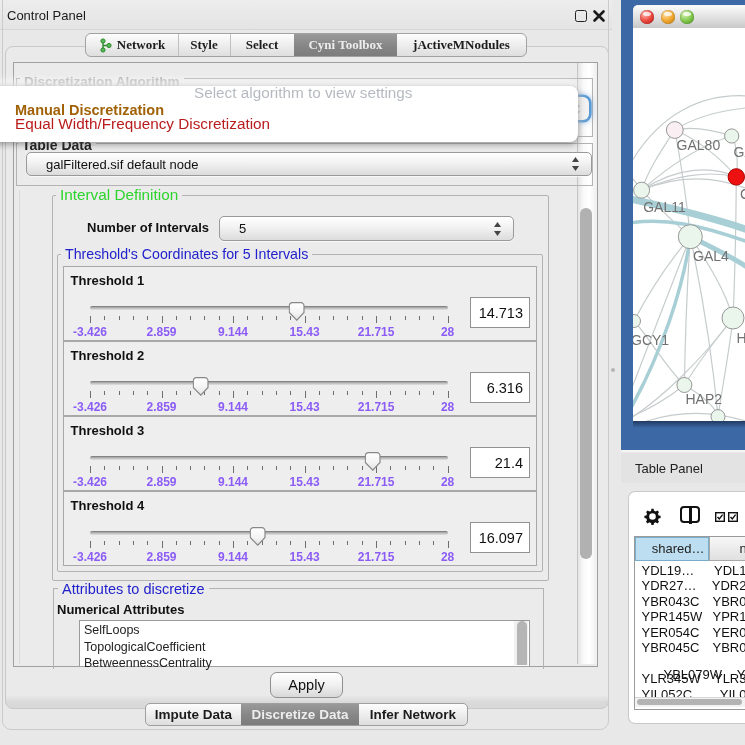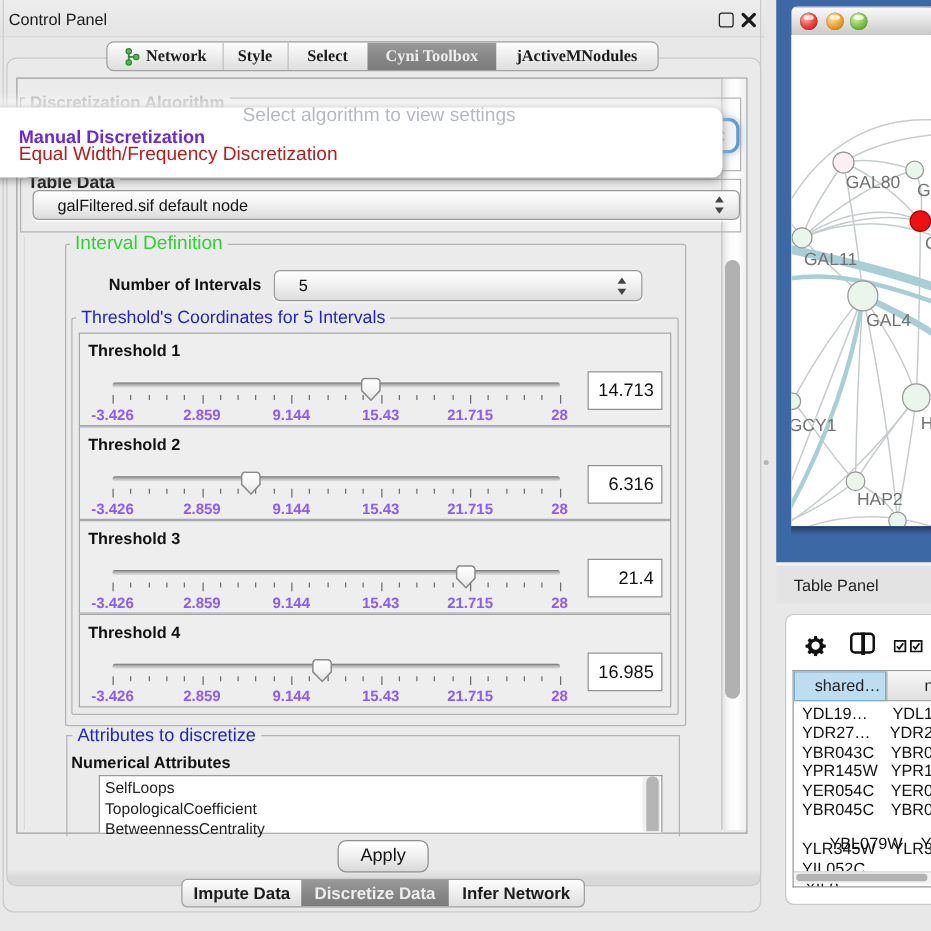--- a/index.html
+++ b/index.html
@@ -269,21 +269,21 @@
      <defs>
           <linearGradient id="tg3" x1="0" y1="0" x2="0" y2="1">
        <stop offset="0" stop-color="#ffffff"></stop>
             <stop offset="0.55" stop-color="#f4f4f4"></stop>
             <stop offset="1" stop-color="#e3e3e3"></stop>
           </linearGradient>
         </defs>
      <path d="M4,0.7 h8.5 a3,3 0 0 1 3,3 v6.8 L8.3,18.2 0.8,10.5 v-6.8 a3,3 0 0 1 3.2,-3 z" fill="url(#tg3)" stroke="#888888" stroke-width="1.2"></path>
    </svg>
       <div class="vbox">
-        <span>16.985</span>
+        <span>16.097</span>
       </div>
     </div>
   </div>
 
 <div class="abs" style="left:53px;top:588px;width:489px;height:80px;border:1px solid #b3b3b3;border-bottom:none;"></div>
 <div class="gtitle" style="left:58px;top:581.5px;color:#2222cc;font-size:14.5px;">Attributes to discretize</div>
 <div class="abs" style="left:57px;top:602px;font-size:13px;font-weight:bold;color:#111;">Numerical Attributes</div>
 
 <div class="abs" style="left:79px;top:620px;width:449px;height:45px;background:#ffffff;border:1px solid #9a9a9a;border-bottom:none;"></div>
 <div class="abs" style="left:84px;top:622px;font-size:12.5px;color:#222;line-height:16.5px;">SelfLoops<br>TopologicalCoefficient<br>BetweennessCentrality</div>
@@ -314,21 +314,21 @@
   <div class="seg" style="left:92px;width:52px;">Style</div>
   <div class="abs" style="left:144px;top:0;width:1px;height:22px;background:#c0c0c0;"></div>
   <div class="seg" style="left:144px;width:64px;">Select</div>
   <div class="seg" style="left:208px;width:103px;background:linear-gradient(180deg,#9a9a9a,#868686 55%,#7c7c7c);color:#ededed;">Cyni Toolbox</div>
   <div class="seg" style="left:311px;width:129px;">jActiveMNodules</div>
 </div>
 
 <div class="abs" style="left:-10px;top:86px;width:588px;height:55.5px;background:#ffffff;border-radius:0 8px 8px 0;
   box-shadow:0 2px 7px rgba(0,0,0,.4), 0 -4px 10px rgba(255,255,255,.9);"></div>
 <div class="abs" style="left:194px;top:83.5px;font-size:15.3px;color:#b6bac0;">Select algorithm to view settings</div>
-<div class="abs" style="left:15px;top:102px;font-size:14.5px;font-weight:bold;color:#6d28d9;">Manual Discretization</div>
+<div class="abs" style="left:15px;top:102px;font-size:14.5px;font-weight:bold;color:#a16207;">Manual Discretization</div>
 <div class="abs" style="left:15px;top:115px;font-size:15.3px;color:#b91c1c;">Equal Width/Frequency Discretization</div>
 
 <div class="abs" style="left:621px;top:0;width:124px;height:450px;background:#3d68a6;"></div>
 
 <div class="abs" style="left:633px;top:5px;width:112px;height:23px;background:linear-gradient(180deg,#fafafa,#dcdcdc 60%,#c6c6c6);border-top:1px solid #f6f6f6;border-bottom:1px solid #8e8e8e;border-radius:5px 0 0 0;"></div>
 <div class="abs" style="left:640px;top:10px;width:14px;height:14px;border-radius:50%;background:radial-gradient(circle at 35% 28%,#ffc1bb,#ee4b40 50%,#b41a10 95%);box-shadow:inset 0 0 1px #7a0e08;"></div>
 <div class="abs" style="left:661px;top:10px;width:14px;height:14px;border-radius:50%;background:radial-gradient(circle at 35% 28%,#ffe5b0,#f0a832 50%,#bd7b0d 95%);box-shadow:inset 0 0 1px #8a5c06;"></div>
 <div class="abs" style="left:680px;top:10px;width:14px;height:14px;border-radius:50%;background:radial-gradient(circle at 35% 28%,#e0f5c0,#85c94f 50%,#4e9422 95%);box-shadow:inset 0 0 1px #2f6a10;"></div>
 <div class="abs" style="left:643px;top:11.5px;width:8px;height:4px;border-radius:50%;background:rgba(255,255,255,.75);"></div>
 <div class="abs" style="left:664px;top:11.5px;width:8px;height:4px;border-radius:50%;background:rgba(255,255,255,.75);"></div>
@@ -447,21 +447,21 @@
           <div class="c2">YBR0</div>
         </div>
         <div class="row" style="top:104px;margin-left:22px;">
           <div class="c1">YBL079W</div>
           <div class="c2">YBL0</div>
         </div>
         <div class="row" style="top:108.5px;">
           <div class="c1">YLR345W</div>
           <div class="c2">YLR3</div>
         </div>
-        <div class="row" style="top:124px;flex-direction:column;">
+        <div class="row" style="top:124px;">
           <div class="c1">YIL052C</div>
           <div class="c2">YIL0</div>
         </div>
       </div>
 
     <div class="abs" style="left:0;top:160.2px;width:112px;height:9px;background:#f2f2f2;border-top:1px solid #d5d5d5;"></div>
     <div class="abs" style="left:2px;top:161.6px;width:105.5px;height:6.8px;background:#b3b3b3;border-radius:3.5px;"></div>
   </div>
 </div>
 

